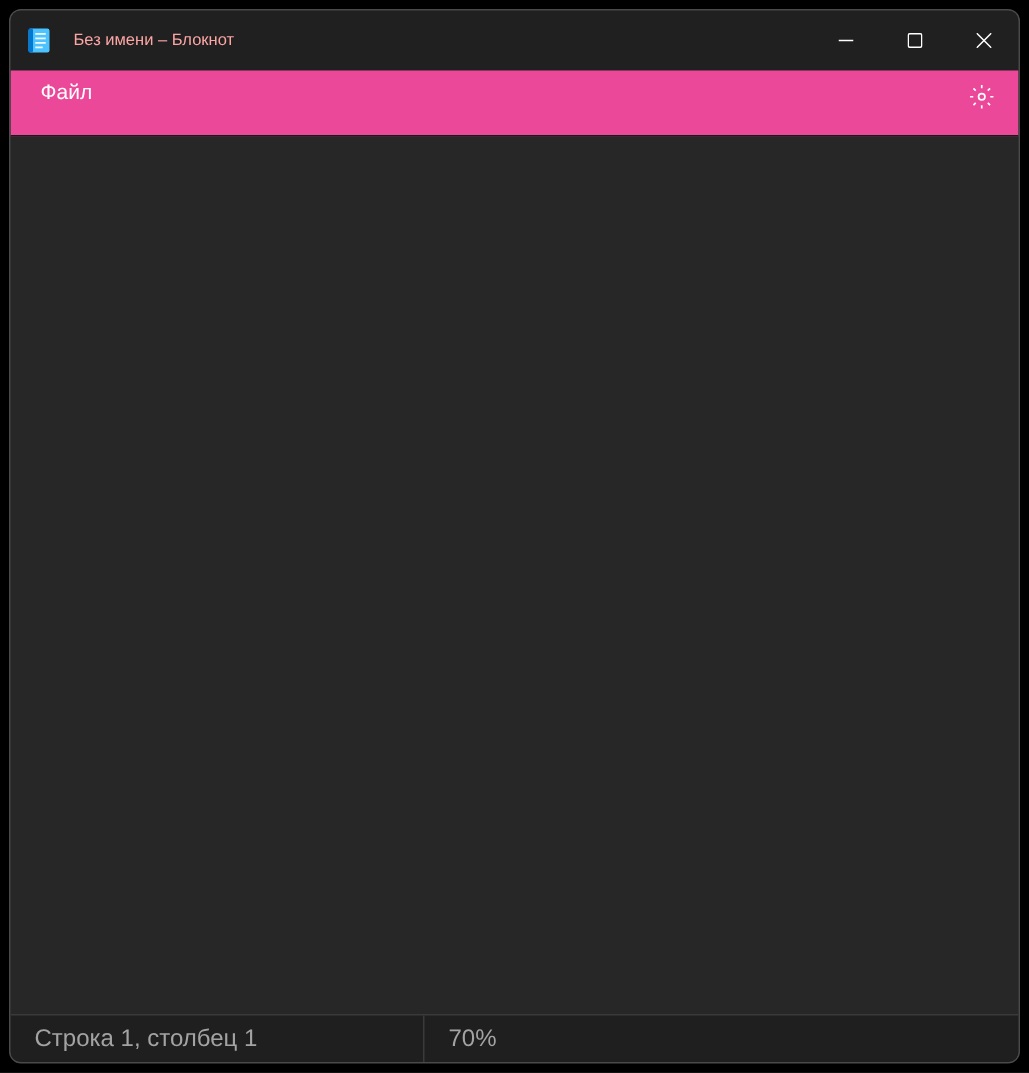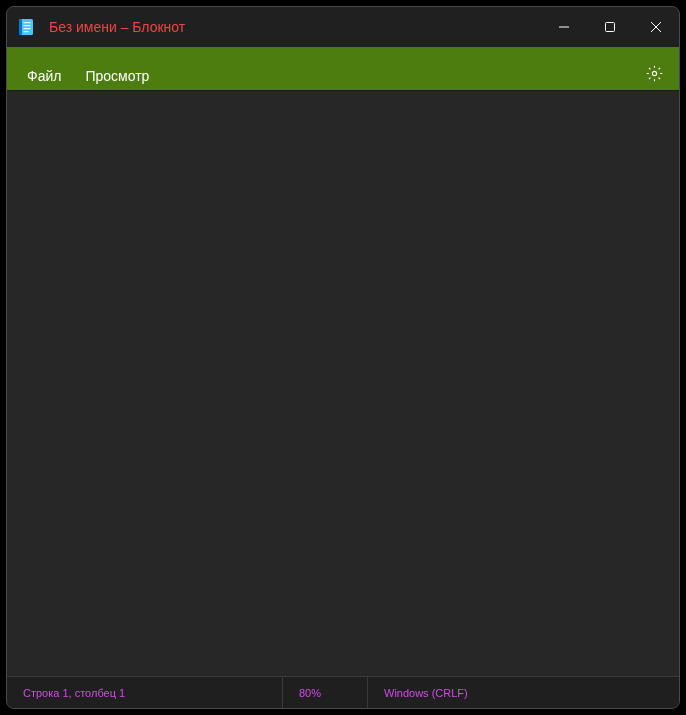--- a/index.html
+++ b/index.html
@@ -38,44 +38,45 @@
       margin-right: 14px;
       display: flex;
       align-items: center;
       justify-content: center;
     }
     .app-icon svg {
       width: 18px;
       height: 18px;
     }
     .title-text {
-      color: #ef4444;
-      font-size: 14px;
+      color: #fca5a5;
+      font-size: 11px;
       flex: 1;
     }
     .win-controls {
       display: flex;
       height: 100%;
     }
     .win-btn {
       width: 46px;
       height: 100%;
       display: flex;
       align-items: center;
       justify-content: center;
       color: #fff;
       cursor: default;
     }
     .menubar {
       height: 44px;
       display: flex;
-      align-items: flex-end;
-      background: #4d7c0f;
+      align-items: flex-start;
+      background: #ec4899;
       padding: 0 8px;
       border-bottom: 1px solid #1a1a1a;
+      gap: 32px;
     }
     .menu-item {
       color: #fff;
       font-size: 14px;
       padding: 6px 12px;
       border-radius: 4px;
       cursor: default;
     }
     .menu-spacer {
       flex: 1;
@@ -100,22 +101,22 @@
       font-family: Consolas, monospace;
       font-size: 15px;
       padding: 8px 12px;
       line-height: 1.4;
     }
     .statusbar {
       height: 32px;
       background: #1f1f1f;
       display: flex;
       align-items: flex-start;
-      color: #d946ef;
-      font-size: 11px;
+      color: #a3a3a3;
+      font-size: 16px;
       border-top: 1px solid #3a3a3a;
     }
     .status-segment {
       padding: 0 16px;
       height: 100%;
       display: flex;
       align-items: center;
       border-left: 1px solid #3a3a3a;
     }
     .status-segment.first {
@@ -163,31 +164,29 @@
       <div class="win-btn close">
         <svg width="10" height="10" viewBox="0 0 10 10">
             <path d="M0 0 L10 10 M10 0 L0 10" stroke="#fff" stroke-width="1"></path>
           </svg>
       </div>
     </div>
   </div>
 
   <div class="menubar">
     <div class="menu-item">Файл</div>
-    <div class="menu-item">Просмотр</div>
     <div class="menu-spacer"></div>
     <div class="settings-btn">
       <svg width="17" height="17" viewBox="0 0 24 24" fill="none" stroke="#fff" stroke-width="1.6">
         <circle cx="12" cy="12" r="3"></circle>
         <path d="M12 1v3M12 20v3M4.2 4.2l2.1 2.1M17.7 17.7l2.1 2.1M1 12h3M20 12h3M4.2 19.8l2.1-2.1M17.7 6.3l2.1-2.1"></path>
       </svg>
     </div>
   </div>
 
   <textarea class="editor" spellcheck="false" style=""></textarea>
 
   <div class="statusbar">
     <div class="status-segment first">Строка 1, столбец 1</div>
-    <div class="status-segment zoom">80%</div>
-    <div class="status-segment eol">Windows (CRLF)</div>
+    <div class="status-segment zoom">70%</div>
   </div>
 
 </div>
 
 </body></html>

